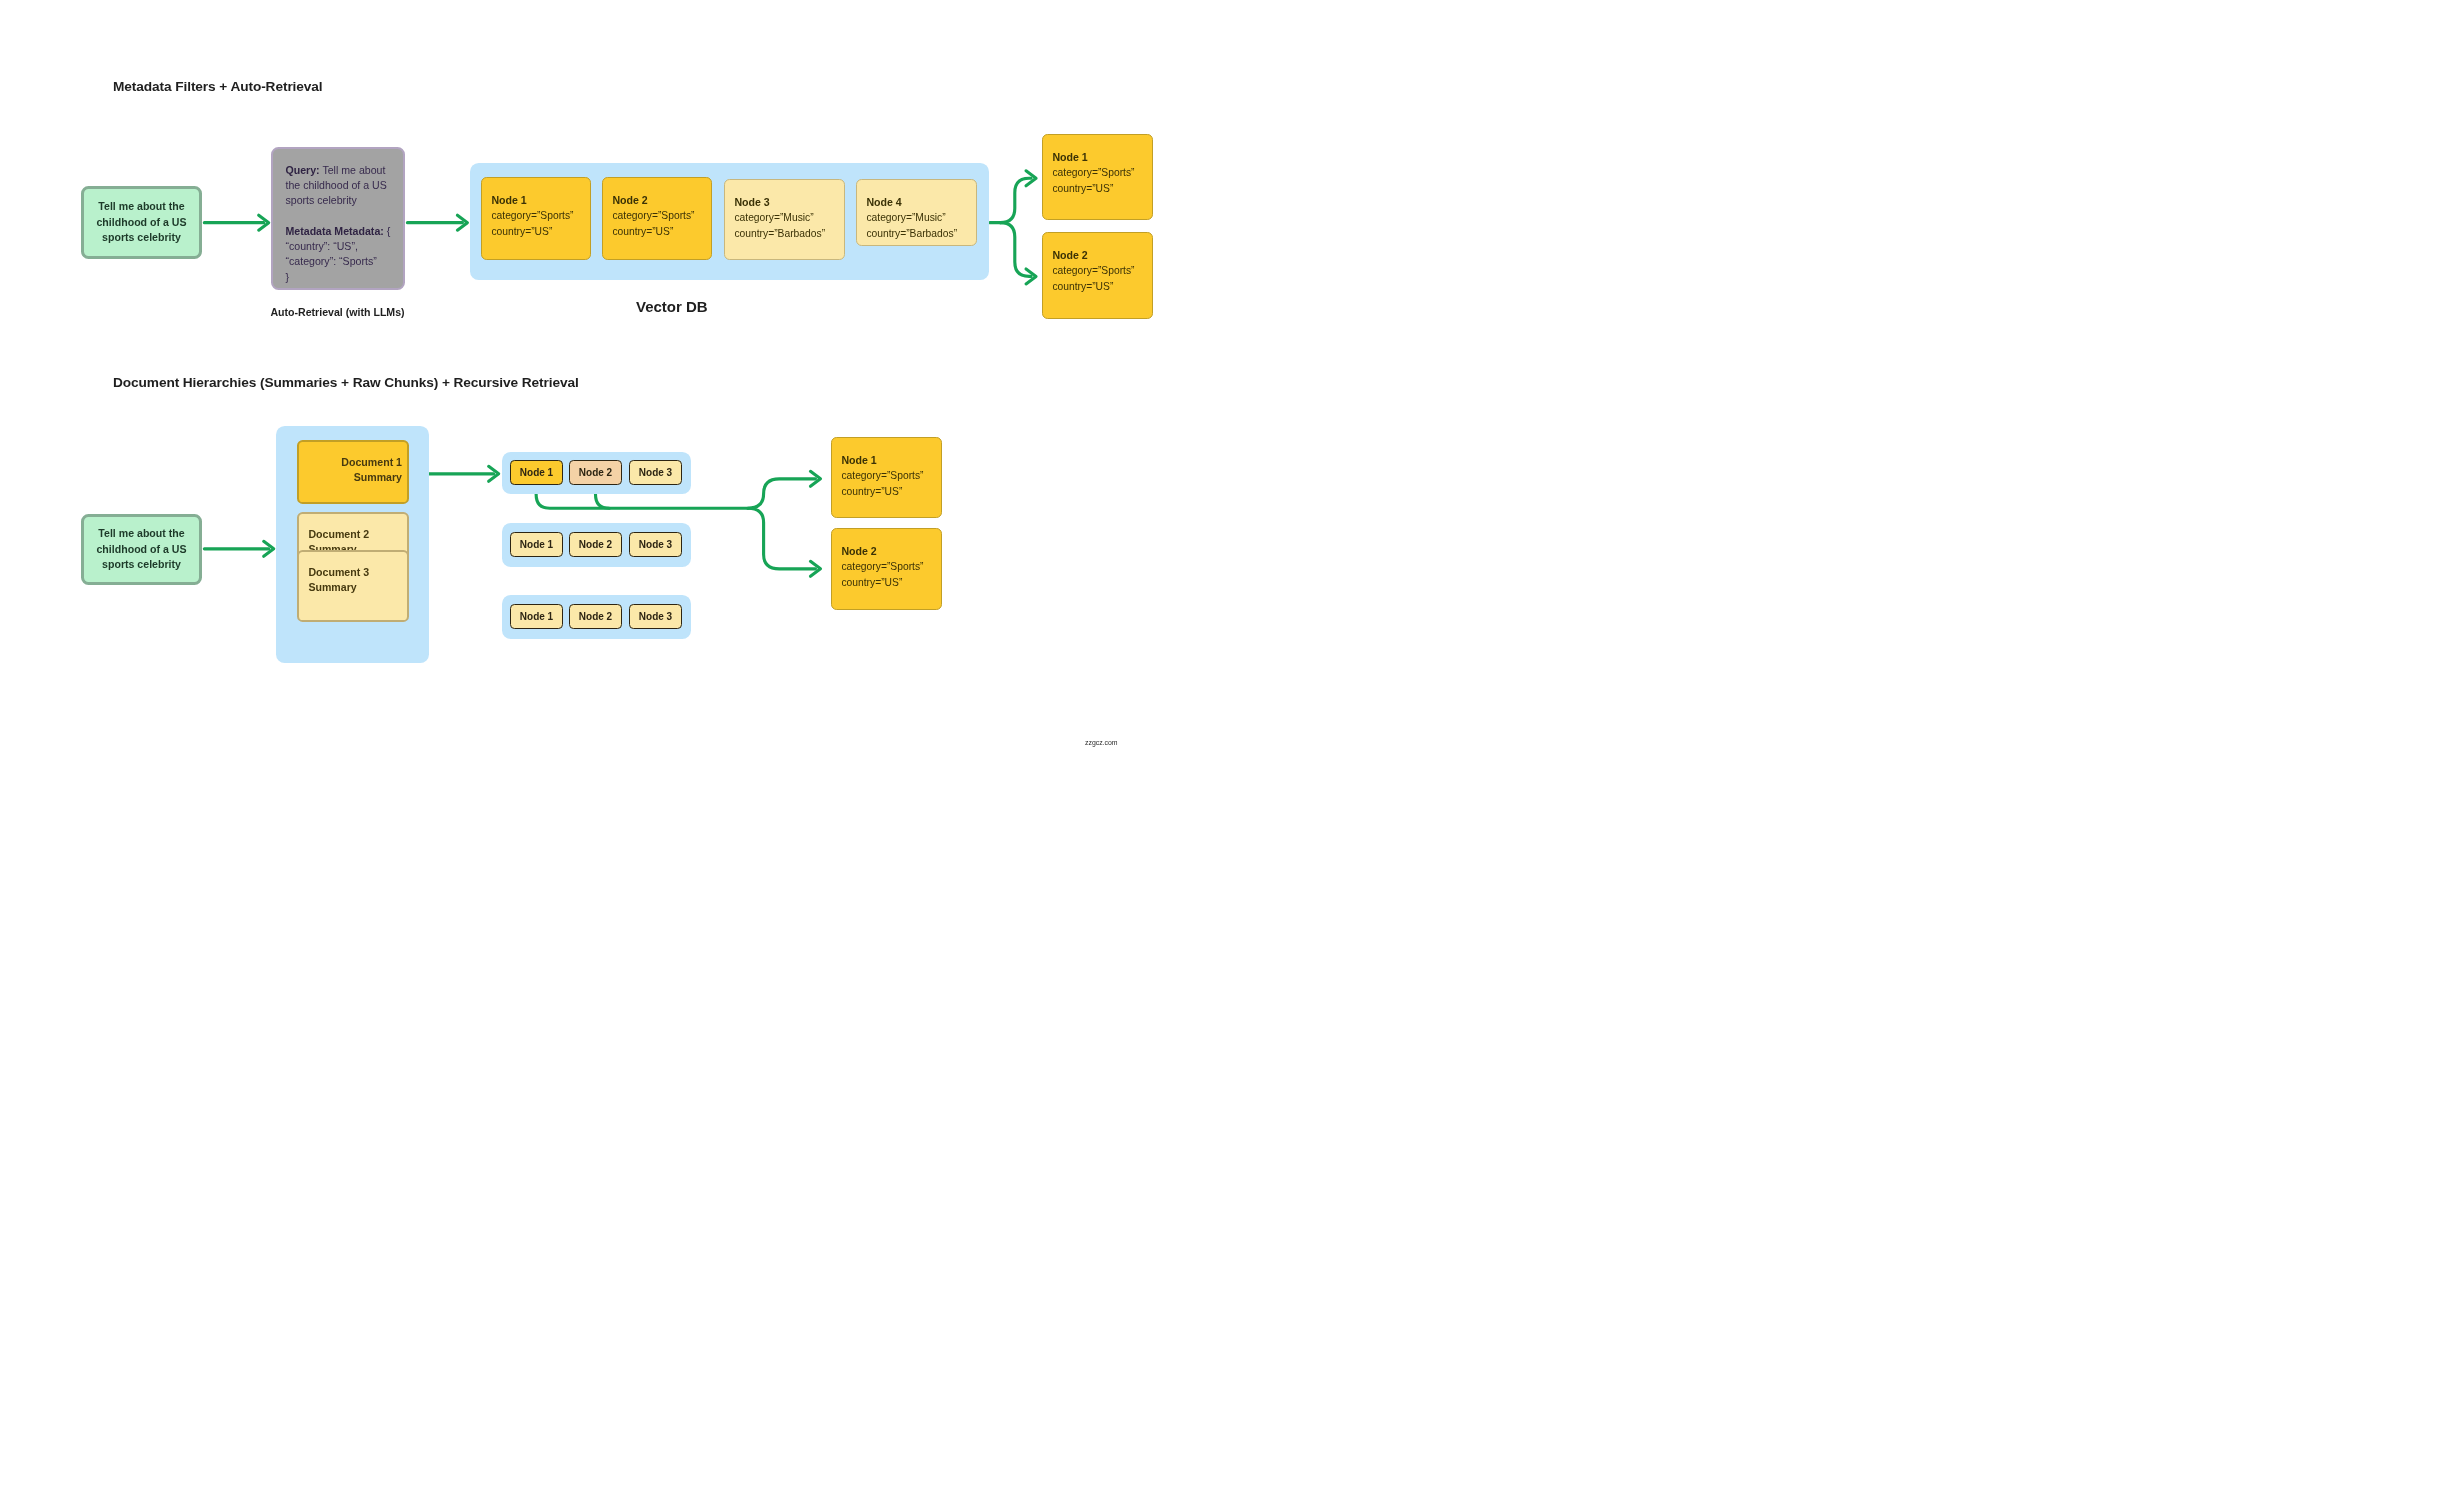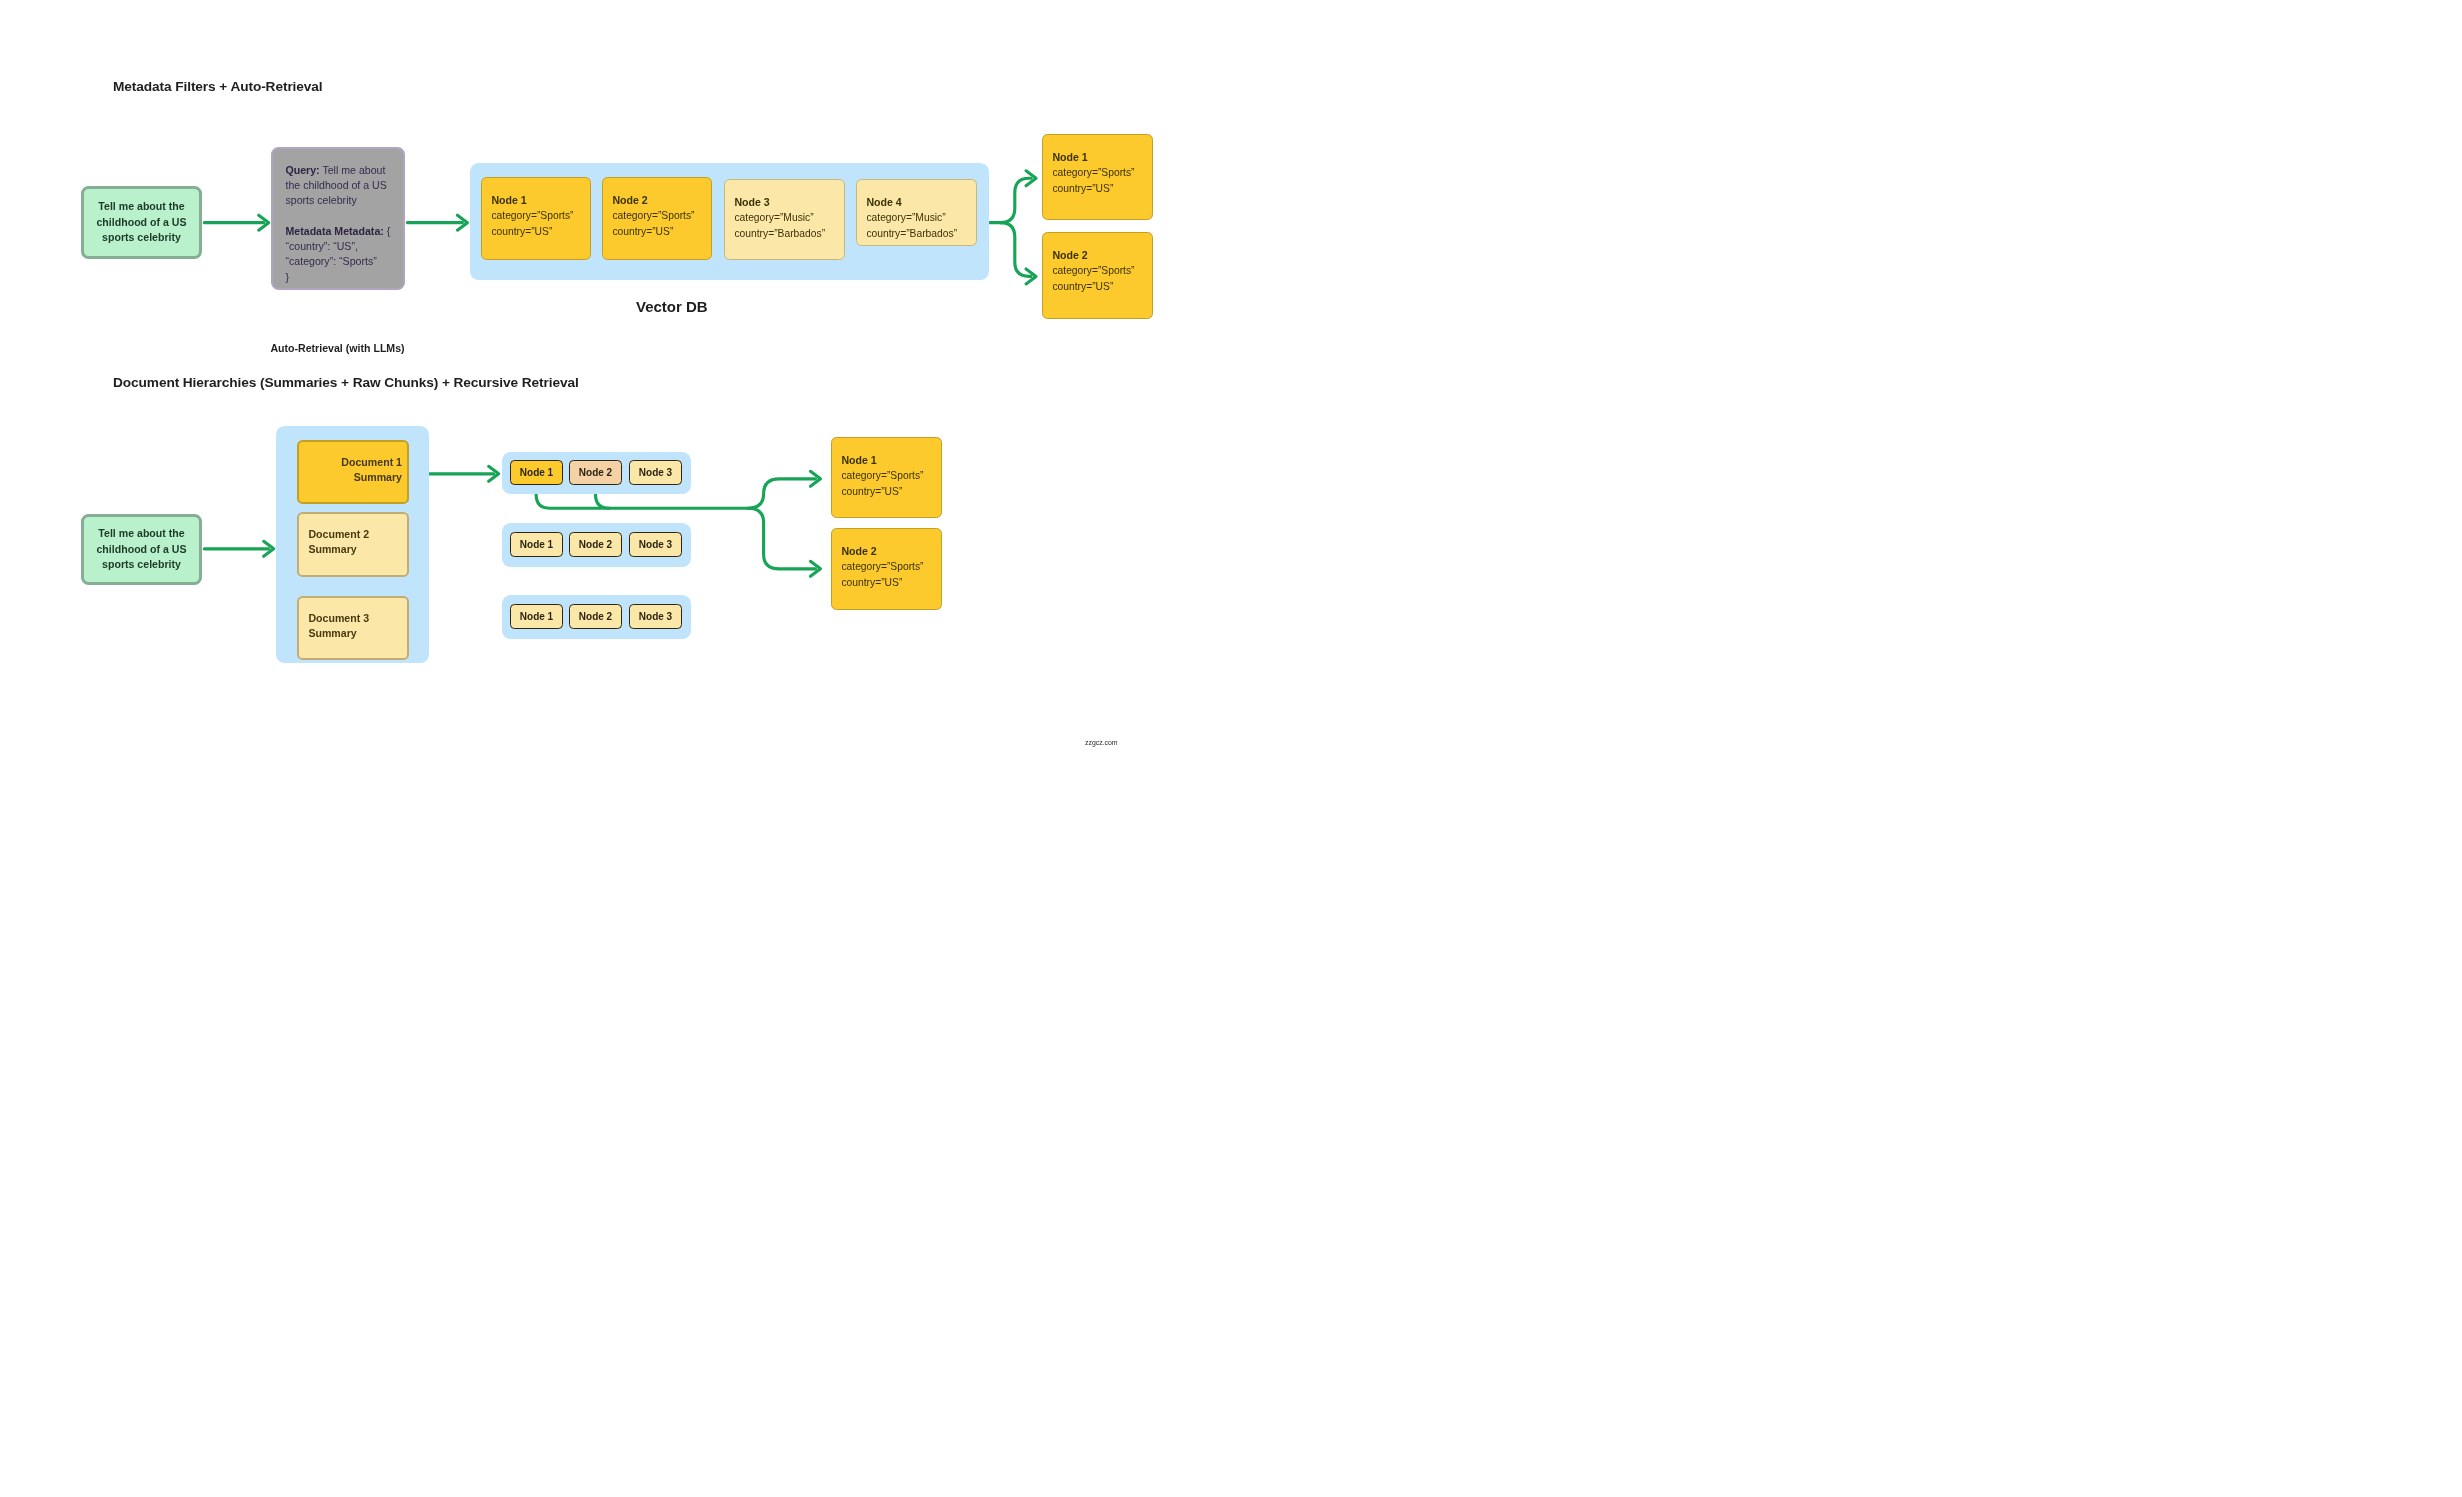--- a/index.html
+++ b/index.html
@@ -6,21 +6,21 @@
   body{font-family:"Liberation Sans",sans-serif;}
   .page{position:relative;width:1231px;height:749px;background:#ffffff;overflow:hidden;text-decoration:underline;}
   .connectors{position:absolute;left:0;top:0;z-index:1;}
   .connectors path{fill:none;stroke:#17a456;stroke-width:5;stroke-linecap:round;stroke-linejoin:round;}
   .abs{position:absolute;box-sizing:border-box;}
   .section-title{font-size:13.7px;font-weight:bold;color:#1f1f1f;letter-spacing:-0.1px;white-space:nowrap;z-index:2;}
   .box-green{background:#b9f1cc;border:3.1px solid #85ae94;border-radius:7.5px;display:flex;align-items:center;justify-content:center;text-align:center;color:#1d3a29;font-size:10.6px;font-weight:bold;line-height:1.5;padding:5px 6.2px;z-index:2;}
   .box-purple{background:#a3a3a3;border:2.5px solid #b2a4c1;border-radius:7.5px;color:#372a4d;font-size:10.6px;line-height:1.45;padding:13.7px 12.5px;z-index:2;}
   .box-purple .pb-b{font-weight:bold;color:#2f2343;}
   .pb-gap{height:15px;}
-  .caption{font-size:10.6px;font-weight:bold;color:#1f1f1f;text-align:center;z-index:2;margin-top:36px;}
+  .caption{font-size:10.6px;font-weight:bold;color:#1f1f1f;text-align:center;z-index:2;}
   .container-blue{background:#bfe4fb;border-radius:8.7px;z-index:2;}
   .bignode{border-radius:5.6px;border:1.9px solid;padding:13.7px 5px 0 9.4px;font-size:10.3px;line-height:1.55;color:#3b3206;z-index:3;}
   .bignode .bn-title{font-weight:bold;font-size:10.6px;}
   .gold{background:#fcca2d;border-color:#c29f25;}
   .cream{background:#fbe8a9;border-color:#c8b77d;}
   .peach{background:#f4d2a6;border-color:#c6a478;}
   .vdb-label{font-size:15px;font-weight:bold;color:#1f1f1f;text-align:left;z-index:2;}
   .docbox{border-radius:5.6px;border:2.5px solid;padding:12.5px 5px 0 9.4px;font-size:10.6px;font-weight:bold;line-height:1.5;color:#473a10;z-index:3;}
   .docbox.gold{border-color:#c29f25;text-align:right;}
   .docbox.cream{border-color:#c0ad74;}
@@ -122,21 +122,21 @@
   <div class="abs container-blue" style="left:276px;top:426px;width:153px;height:237px;"></div>
 
   <div class="abs docbox gold" style="left:297px;top:440px;width:112px;height:64px;">
     <div>Document 1</div>
     <div>Summary</div>
   </div>
   <div class="abs docbox cream" style="left:297px;top:512px;width:112px;height:65px;">
     <div>Document 2</div>
     <div>Summary</div>
   </div>
-  <div class="abs docbox cream" style="left:297px;top:596px;width:112px;height:64px;">
+  <div class="abs docbox cream" style="left:297px;top:550px;width:112px;height:72px;">
     <div>Document 3</div>
     <div>Summary</div>
   </div>
 
   <div class="abs container-blue" style="left:502px;top:452px;width:189px;height:42px;"></div>
   <div class="abs smallnode gold" style="left:510px;top:460px;width:53px;height:25px;">
       <span>Node 1</span>
     </div>
   <div class="abs smallnode peach" style="left:569px;top:460px;width:53px;height:25px;">
       <span>Node 2</span>

